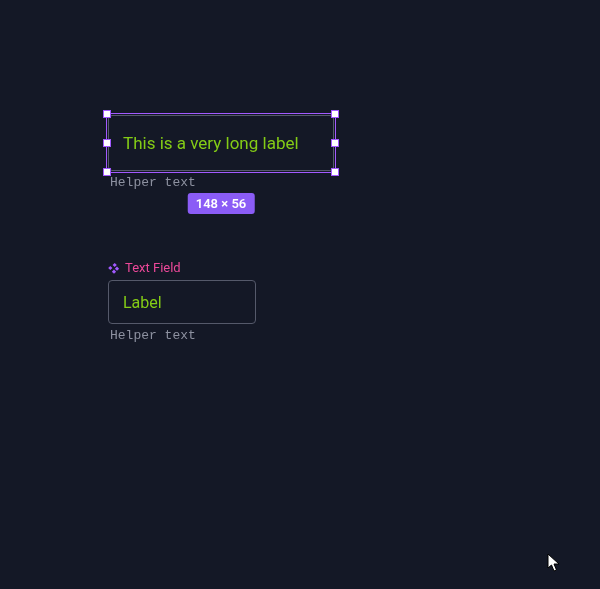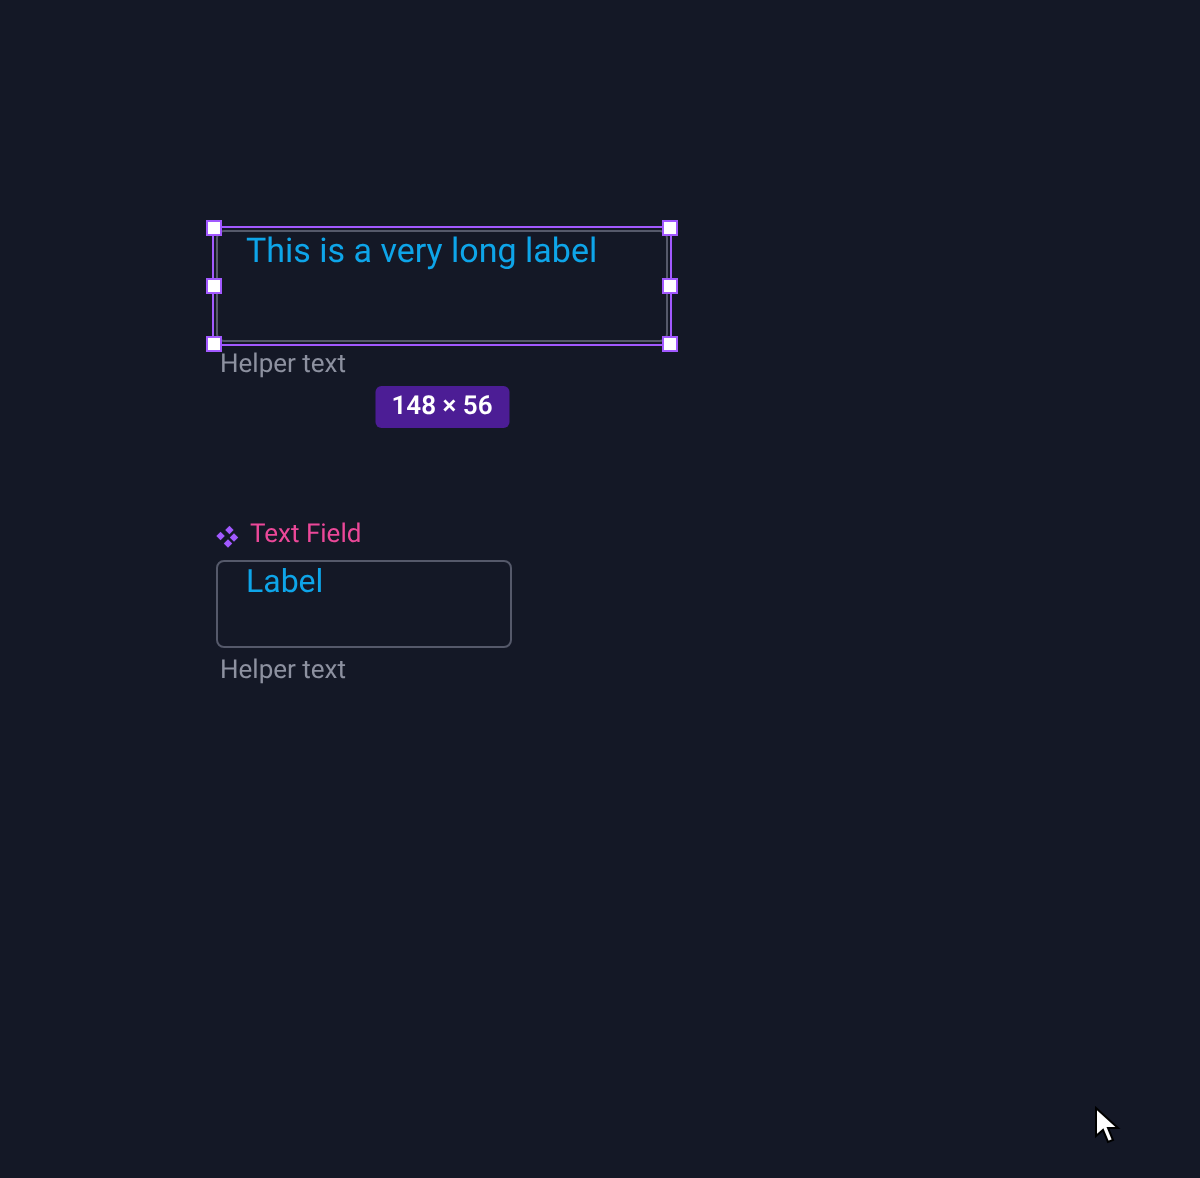--- a/index.html
+++ b/index.html
@@ -41,38 +41,40 @@
   .handle.br { right: -4px; bottom: -4px; }
   .handle.ml { left: -4px; top: 50%; transform: translateY(-50%); }
   .handle.mr { right: -4px; top: 50%; transform: translateY(-50%); }
 
   .text-field {
     width: 226px;
     height: 56px;
     border: 1px solid #55596a;
     border-radius: 4px;
     display: flex;
+    align-items: center;
     padding: 0 14px;
-    color: #0ea5e9;
+    color: #84cc16;
     font-size: 17px;
     background: transparent;
   }
   .helper-text {
     color: #8d91a0;
     font-size: 13px;
     margin-top: 4px;
     padding-left: 2px;
+    font-family: Liberation Mono, monospace;
   }
 
   .dimension-badge {
     position: absolute;
     left: 50%;
     transform: translateX(-50%);
     top: 78px;
-    background: #4c1d95;
+    background: #8b5cf6;
     color: #fff;
     font-size: 13px;
     font-weight: 600;
     padding: 3px 8px;
     border-radius: 3px;
     white-space: nowrap;
   }
 
   
   .component-group {

